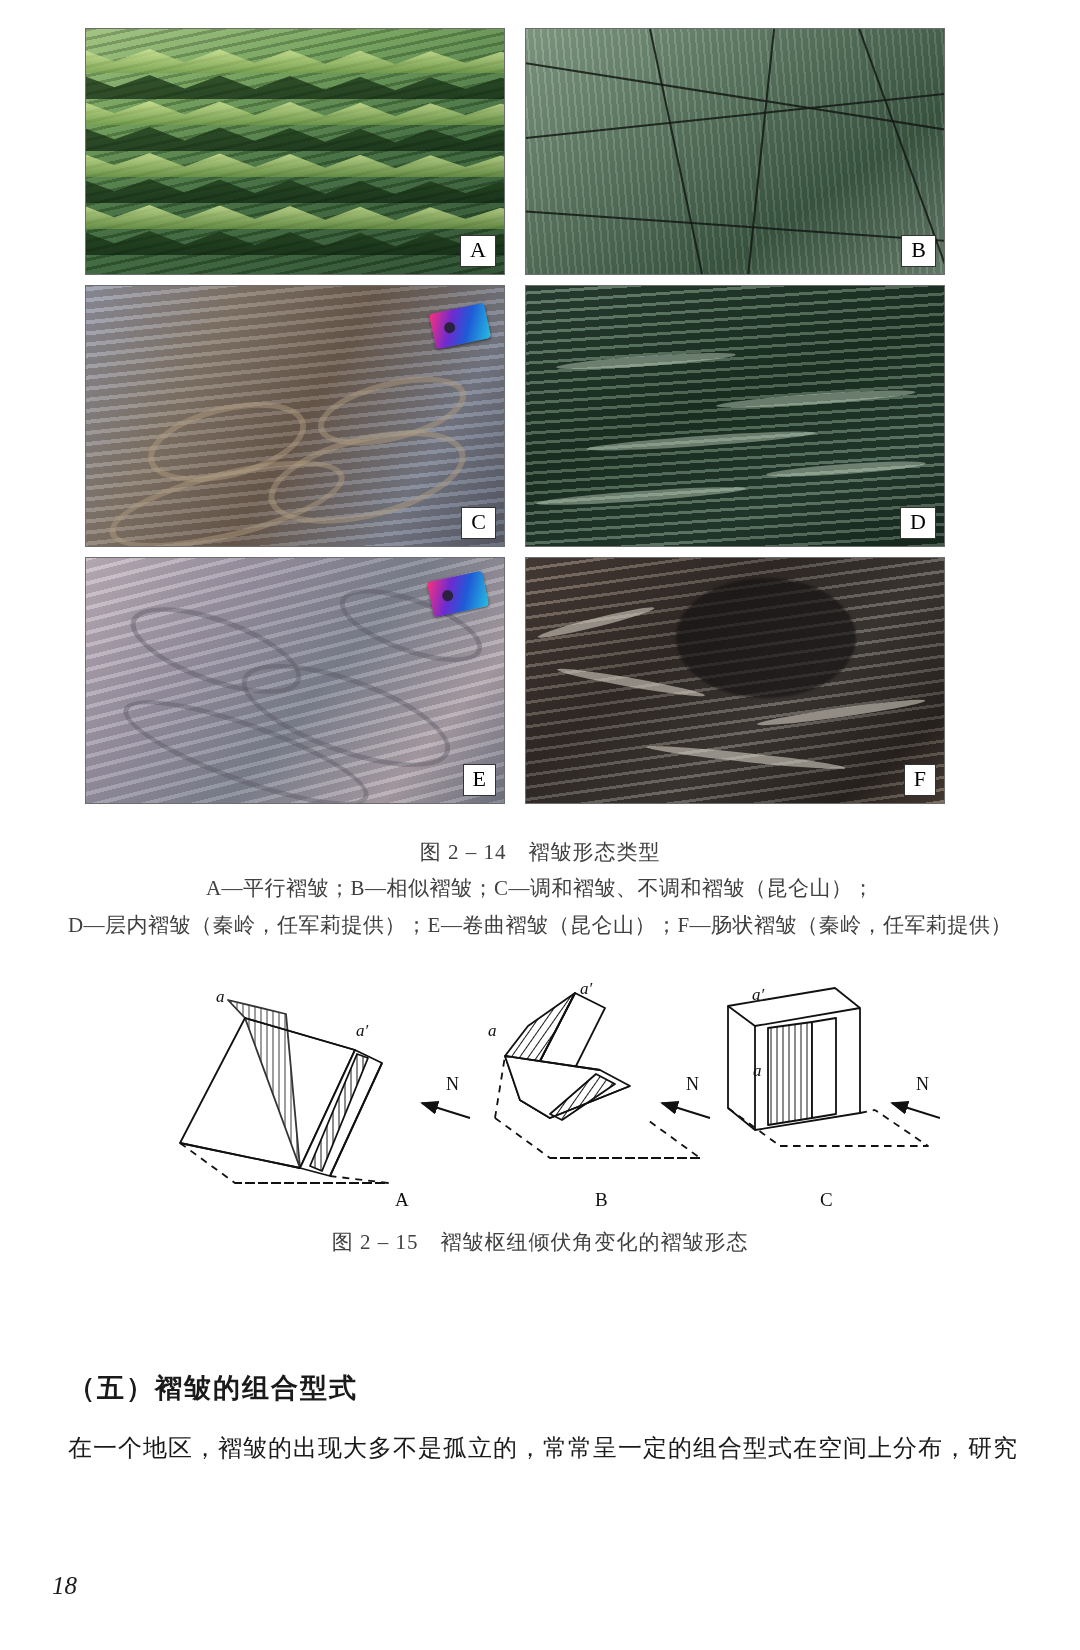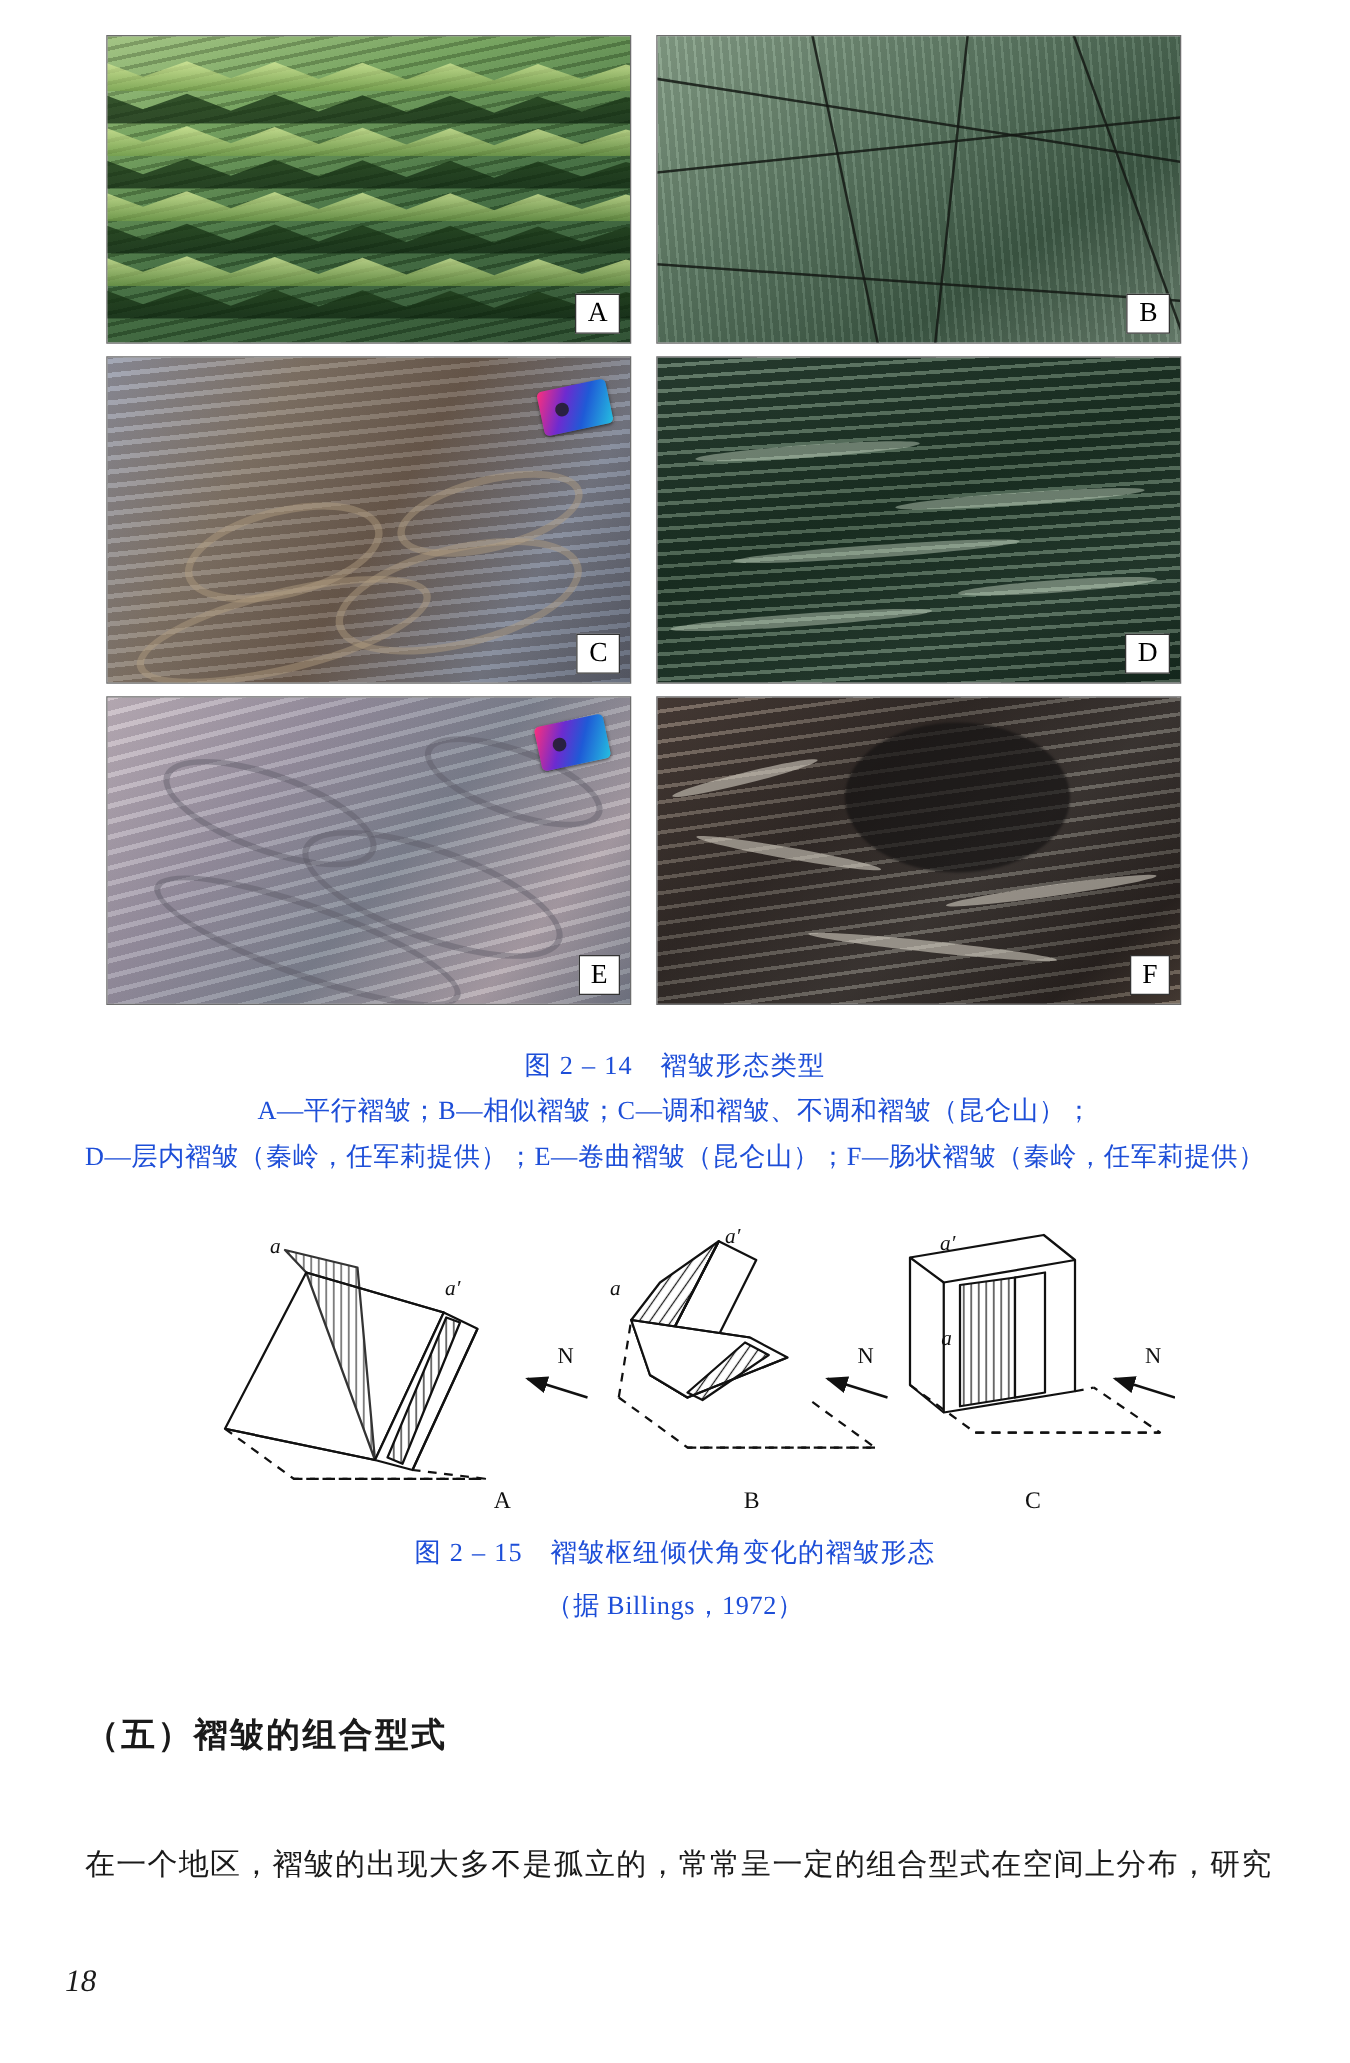--- a/index.html
+++ b/index.html
@@ -163,21 +163,21 @@
     border-radius: 50%;
     background: rgba(225,220,208,0.55);
   }
 
   
   .caption {
     position: absolute;
     width: 100%;
     text-align: center;
     font-family: "Liberation Serif", "DejaVu Serif", serif;
-    color: #1d4ed8;
+    color: #404040;
   }
   .cap-title {
     font-size: 21px;
     letter-spacing: 1px;
   }
   .cap-line {
     font-size: 21px;
     letter-spacing: .5px;
   }
 
@@ -202,21 +202,20 @@
     letter-spacing: 2px;
   }
   .body-par {
     position: absolute;
     left: 68px;
     top: 1428px;
     width: 950px;
     font-size: 24px;
     line-height: 1.7;
     letter-spacing: 1px;
-    margin-top: 44px;
   }
   .folio {
     position: absolute;
     left: 40px;
     top: 1572px;
     font-size: 25px;
     font-style: italic;
     font-family: "Liberation Serif", serif;
     margin-left: 12px;
   }
@@ -372,19 +371,18 @@
           <text x="92" y="22" font-family="Liberation Serif, serif" font-style="italic" font-size="17" fill="#111" stroke="none">a′</text>
           <line x1="280" y1="140" x2="232" y2="125" stroke-width="2" marker-end="url(#arrowhead)"></line>
           <text x="256" y="112" font-family="Liberation Serif, serif" font-size="18" fill="#111" stroke="none">N</text>
           <text x="160" y="228" font-family="Liberation Serif, serif" font-size="19" fill="#111" stroke="none">C</text>
         </g>
       </g>
     </svg>
   </div>
 
   <div class="caption cap-title" style="top:1228px">图 2 – 15　褶皱枢纽倾伏角变化的褶皱形态</div>
-  <div class="caption cap-line" style="top:1270px">（据 Billings，1972）</div>
 
   <div class="sect-head">（五）褶皱的组合型式</div>
   <div class="body-par">在一个地区，褶皱的出现大多不是孤立的，常常呈一定的组合型式在空间上分布，研究</div>
 
   <div class="folio">18</div>
 </div>
 
 </body></html>

